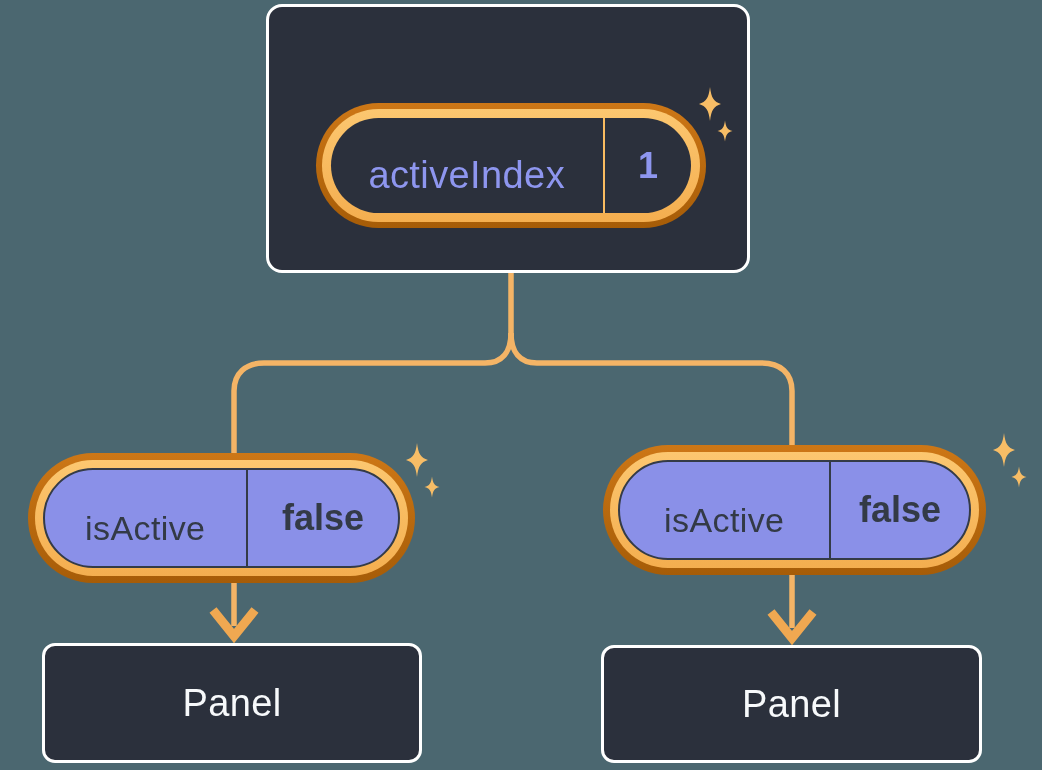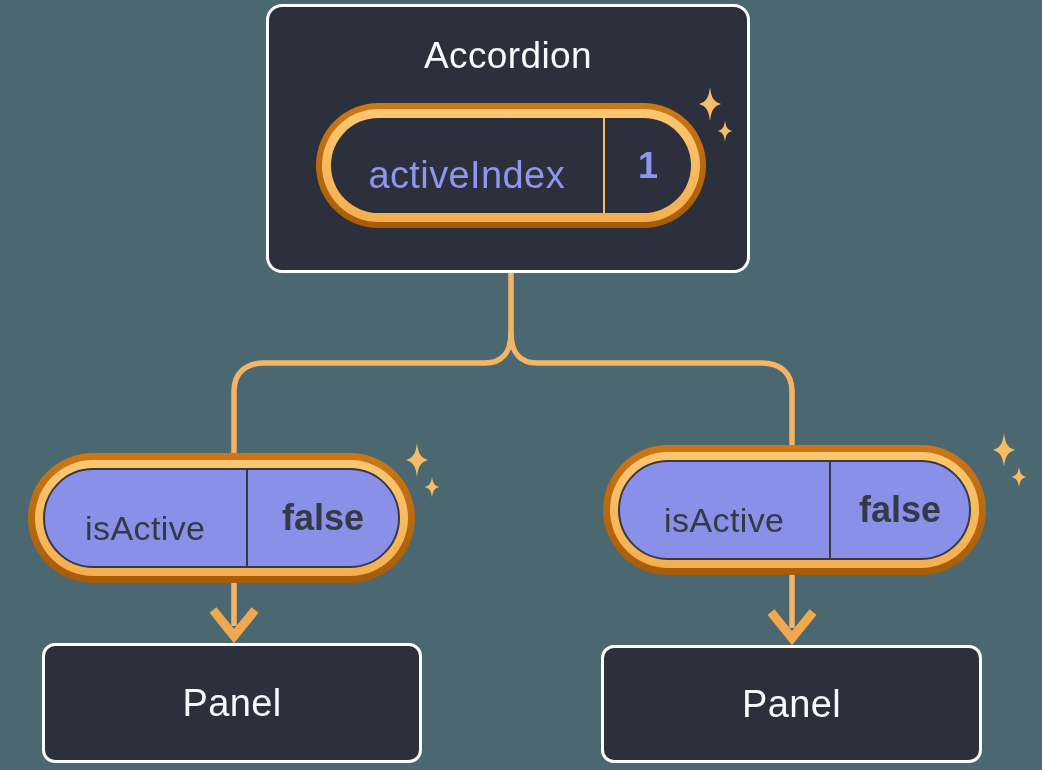--- a/index.html
+++ b/index.html
@@ -162,21 +162,20 @@
     <path class="wire" d="M511,271 L511,336"></path>
     <path class="wire" d="M511,333 C511,352 502,363 485,363 L264,363 C246,363 234,373 234,391 L234,459"></path>
     <path class="wire" d="M511,333 C511,352 520,363 537,363 L762,363 C780,363 792,373 792,391 L792,450"></path>
     <path class="wire" d="M234,581 L234,626"></path>
     <path class="wire" d="M792,571 L792,628"></path>
     <path class="arrowhead" d="M213,610 L234,636 L255,610"></path>
     <path class="arrowhead" d="M771,612 L792,638 L813,612"></path>
   </svg>
 
   <section class="node root-node">
-    <h2 class="node-title">Accordion</h2>
     <div class="ring state-pill">
       <div class="ring-light">
         <div class="core dark-core">
           <span class="cell name-cell">activeIndex</span>
           <span class="divider orange-divider"></span>
           <span class="cell value-cell">1</span>
         </div>
       </div>
     </div>
   </section>

